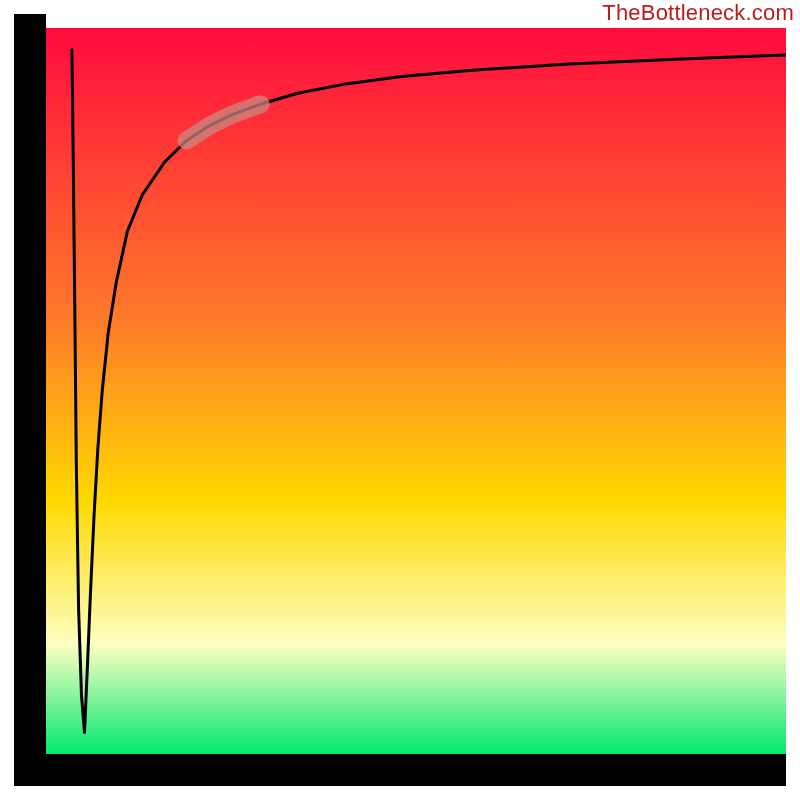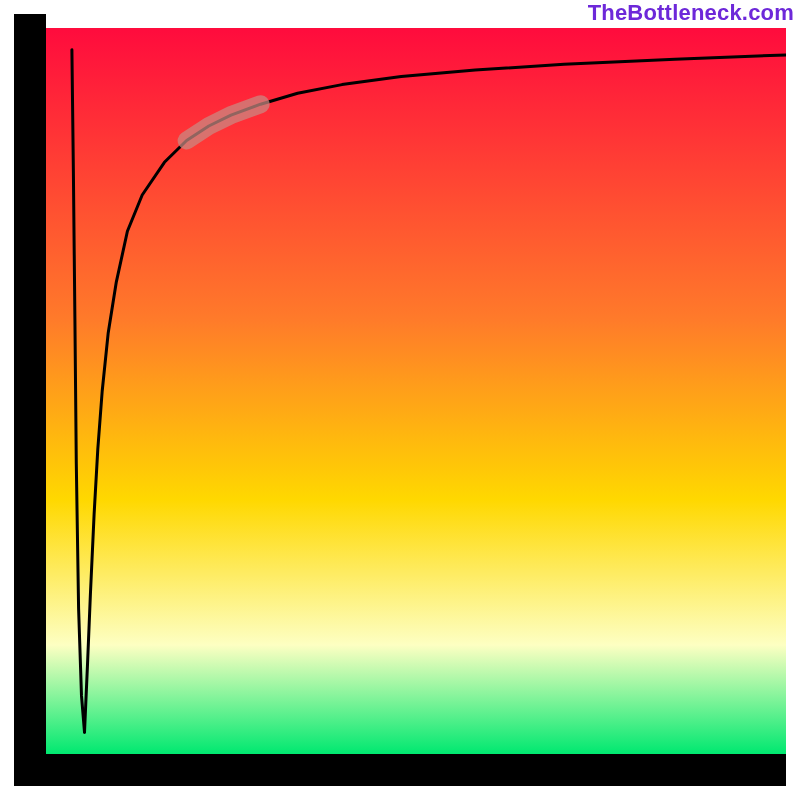--- a/index.html
+++ b/index.html
@@ -19,23 +19,23 @@
   svg {
     position: absolute;
     top: 0;
     left: 0;
   }
   .watermark {
     position: absolute;
     top: 0;
     right: 6px;
     font-size: 22px;
-    color: #6d28d9;
+    color: #b91c1c;
     letter-spacing: 0.2px;
-    font-weight: 700;
+    font-weight: 400;
   }
 </style>
 </head>
 <body>
 
 <div class="frame">
 
   <svg viewBox="0 0 800 800" width="800" height="800">
     <defs>
       <linearGradient id="bg-grad" x1="0" y1="0" x2="0" y2="1">

